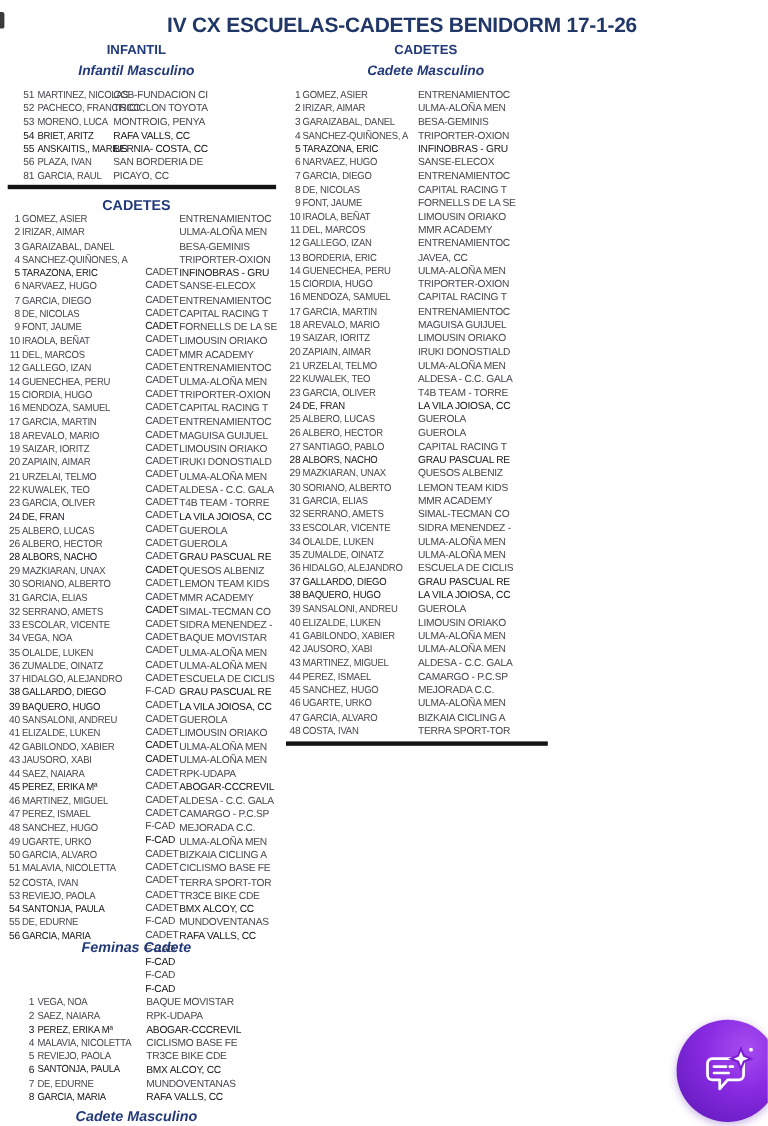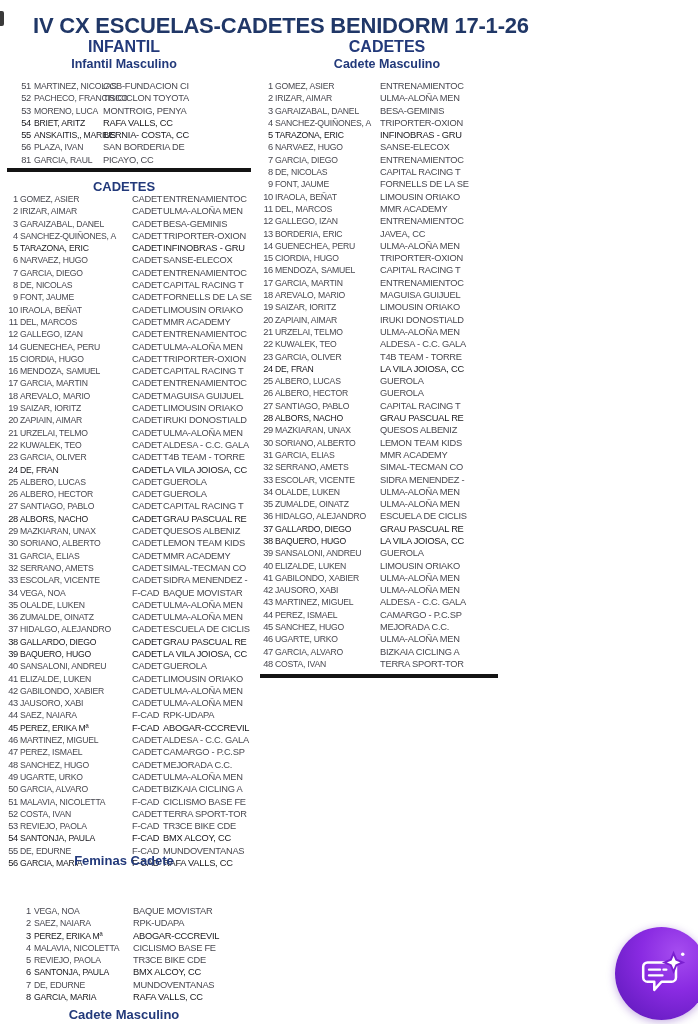--- a/index.html
+++ b/index.html
@@ -3,45 +3,45 @@
 <meta charset="utf-8">
 <style>
   html,body{margin:0;padding:0;}
   body{
     width:698px;height:1024px;position:relative;overflow:hidden;
     background:#ffffff;
     font-family:"Liberation Sans", sans-serif;
     --title:#203767; --heading:#22397a; --body:#47474f; --boldtext:#17171c; --accent:#7a1fd0;
   }
   .page-title{
-    position:absolute;top:13px;left:33px;right:0;text-align:left;
-    font-size:22px;font-weight:700;color:var(--title);letter-spacing:-0.2px;
+    position:absolute;top:13px;left:33px;right:0;text-align:center;
+    font-size:19px;font-weight:700;color:var(--title);letter-spacing:-0.2px;
     white-space:nowrap;
   }
   .left-head{position:absolute;left:8px;width:232px;text-align:center;color:var(--heading);white-space:nowrap;}
   .right-head{position:absolute;left:268px;width:238px;text-align:center;color:var(--heading);white-space:nowrap;}
-  .h-small{font-size:16px;font-weight:700;}
-  .h-italic{font-size:12.5px;font-weight:700;}
+  .h-small{font-size:12px;font-weight:700;}
+  .h-italic{font-size:12.5px;font-weight:700;font-style:italic;}
   .h-mid{font-size:13px;font-weight:700;}
   .list{position:absolute;}
   .row{height:12.3px;line-height:12.3px;white-space:nowrap;color:var(--body);font-size:9.3px;letter-spacing:-0.25px;}
   .row.bold{font-weight:400;color:var(--boldtext);}
   .c-num{display:inline-block;text-align:right;}
   .c-name,.c-cat{display:inline-block;vertical-align:top;}
   .c-name{transform:scaleX(0.93);transform-origin:0 50%;}
   .list-infantil{top:80px;left:17px;}
   .list-infantil .c-num{width:14px;margin-right:3px;}
   .list-infantil .c-name{width:69px;}
   .list-feminas{top:905px;left:17px;}
   .list-feminas .c-num{width:14px;margin-right:3px;}
   .list-feminas .c-name{width:99px;}
   .list-cadetes{top:193px;left:4px;}
   .list-cadetes .c-num{width:14px;margin-right:2px;}
   .list-cadetes .c-name{width:112px;}
-  .list-cadetes .c-cat{width:31px;}
+  .list-cadetes .c-cat{width:31px;margin-top:48px;}
   .list-right{top:80px;left:260px;}
   .list-right .c-num{width:13px;margin-right:2px;}
   .list-right .c-name{width:105px;}
   .divider{position:absolute;height:4px;background:#141414;}
   .divider-left{left:7px;top:168px;width:244px;}
   .divider-right{left:260px;top:674px;width:238px;}
   .hdr-infantil{top:38px;}
   .sub-infantil{top:57px;}
   .hdr-cadetes-left{top:179px;}
   .hdr-feminas{top:853px;}
@@ -98,21 +98,20 @@
     <div class="row"><span class="c-num">17</span><span class="c-name">GARCIA, MARTIN</span><span class="c-cat">CADET</span><span class="c-team">ENTRENAMIENTOC</span></div>
     <div class="row"><span class="c-num">18</span><span class="c-name">AREVALO, MARIO</span><span class="c-cat">CADET</span><span class="c-team">MAGUISA GUIJUEL</span></div>
     <div class="row"><span class="c-num">19</span><span class="c-name">SAIZAR, IORITZ</span><span class="c-cat">CADET</span><span class="c-team">LIMOUSIN ORIAKO</span></div>
     <div class="row"><span class="c-num">20</span><span class="c-name">ZAPIAIN, AIMAR</span><span class="c-cat">CADET</span><span class="c-team">IRUKI DONOSTIALD</span></div>
     <div class="row"><span class="c-num">21</span><span class="c-name">URZELAI, TELMO</span><span class="c-cat">CADET</span><span class="c-team">ULMA-ALOÑA MEN</span></div>
     <div class="row"><span class="c-num">22</span><span class="c-name">KUWALEK, TEO</span><span class="c-cat">CADET</span><span class="c-team">ALDESA - C.C. GALA</span></div>
     <div class="row"><span class="c-num">23</span><span class="c-name">GARCIA, OLIVER</span><span class="c-cat">CADET</span><span class="c-team">T4B TEAM - TORRE</span></div>
     <div class="row bold"><span class="c-num">24</span><span class="c-name">DE, FRAN</span><span class="c-cat">CADET</span><span class="c-team">LA VILA JOIOSA, CC</span></div>
     <div class="row"><span class="c-num">25</span><span class="c-name">ALBERO, LUCAS</span><span class="c-cat">CADET</span><span class="c-team">GUEROLA</span></div>
     <div class="row"><span class="c-num">26</span><span class="c-name">ALBERO, HECTOR</span><span class="c-cat">CADET</span><span class="c-team">GUEROLA</span></div>
-    <div class="row"><span class="c-num">27</span><span class="c-name">SANTIAGO, PABLO</span><span class="c-cat">CADET</span><span class="c-team">CAPITAL RACING T</span></div>
     <div class="row bold"><span class="c-num">28</span><span class="c-name">ALBORS, NACHO</span><span class="c-cat">CADET</span><span class="c-team">GRAU PASCUAL RE</span></div>
     <div class="row"><span class="c-num">29</span><span class="c-name">MAZKIARAN, UNAX</span><span class="c-cat">CADET</span><span class="c-team">QUESOS ALBENIZ</span></div>
     <div class="row"><span class="c-num">30</span><span class="c-name">SORIANO, ALBERTO</span><span class="c-cat">CADET</span><span class="c-team">LEMON TEAM KIDS</span></div>
     <div class="row"><span class="c-num">31</span><span class="c-name">GARCIA, ELIAS</span><span class="c-cat">CADET</span><span class="c-team">MMR ACADEMY</span></div>
     <div class="row"><span class="c-num">32</span><span class="c-name">SERRANO, AMETS</span><span class="c-cat">CADET</span><span class="c-team">SIMAL-TECMAN CO</span></div>
     <div class="row"><span class="c-num">33</span><span class="c-name">ESCOLAR, VICENTE</span><span class="c-cat">CADET</span><span class="c-team">SIDRA MENENDEZ -</span></div>
     <div class="row"><span class="c-num">34</span><span class="c-name">VEGA, NOA</span><span class="c-cat">F-CAD</span><span class="c-team">BAQUE MOVISTAR</span></div>
     <div class="row"><span class="c-num">35</span><span class="c-name">OLALDE, LUKEN</span><span class="c-cat">CADET</span><span class="c-team">ULMA-ALOÑA MEN</span></div>
     <div class="row"><span class="c-num">36</span><span class="c-name">ZUMALDE, OINATZ</span><span class="c-cat">CADET</span><span class="c-team">ULMA-ALOÑA MEN</span></div>
     <div class="row"><span class="c-num">37</span><span class="c-name">HIDALGO, ALEJANDRO</span><span class="c-cat">CADET</span><span class="c-team">ESCUELA DE CICLIS</span></div>

